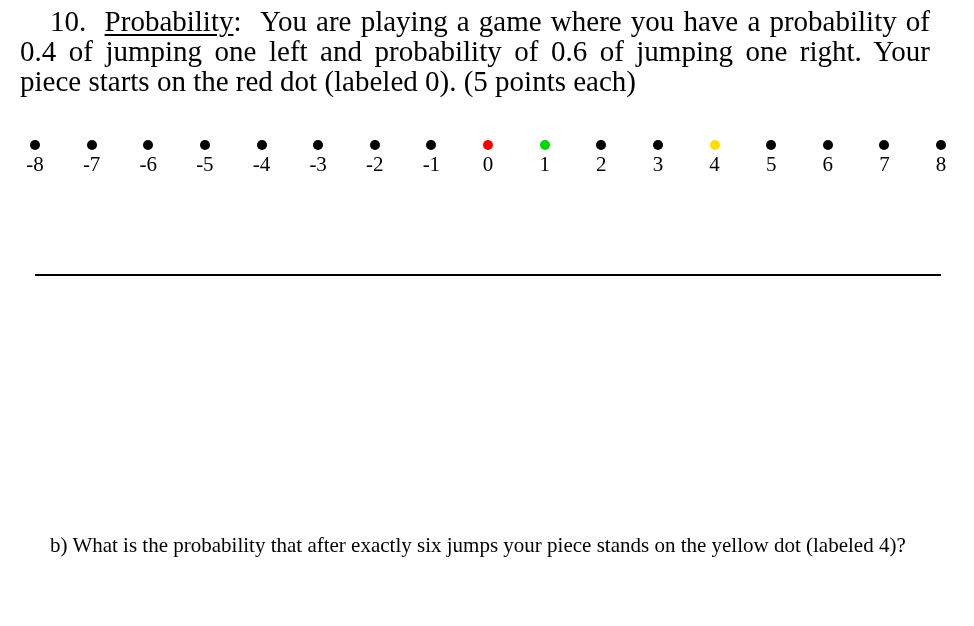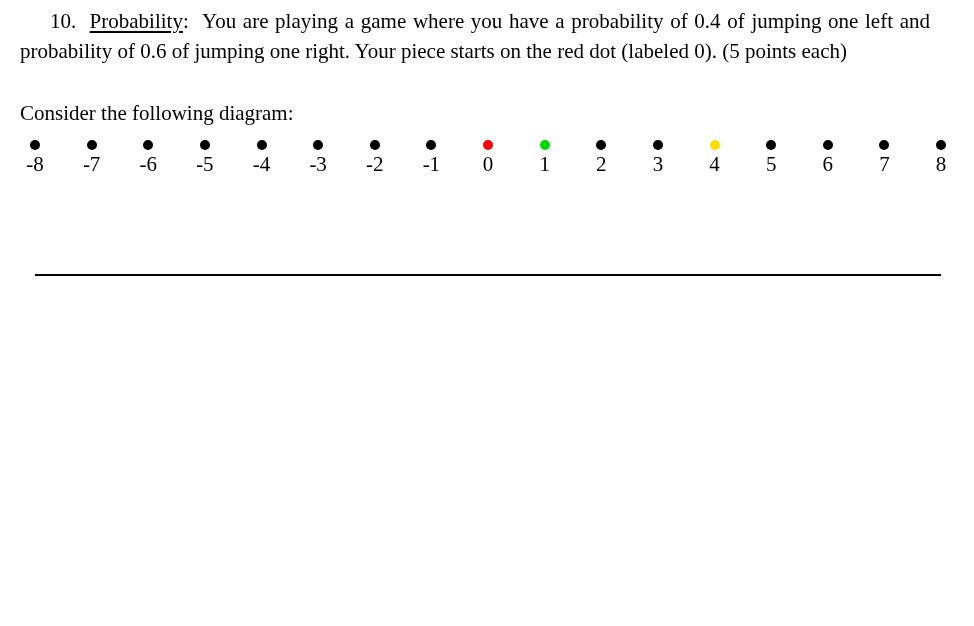--- a/index.html
+++ b/index.html
@@ -23,21 +23,21 @@
     height: 626px;
     background: #ffffff;
   }
 
   
   .statement {
     position: absolute;
     left: 20px;
     top: 6px;
     width: 910px;
-    font-size: 21px;
+    font-size: 29px;
     line-height: 30px;
     text-align: justify;
     text-justify: inter-word;
   }
   .statement .indent {
     display: inline-block;
     width: 30px;
   }
   .prob-label {
     text-decoration: underline;
@@ -139,21 +139,20 @@
 <body>
 
 <div class="page">
 
   <div class="statement">
     <span class="indent"></span><span>10.</span>&nbsp;&nbsp;<span class="prob-label">Probability</span><span>:</span>&nbsp;&nbsp;<span>You are playing a game where you have a probability of 0.4 of</span>
     <span>jumping one left and probability of 0.6 of jumping one right. Your piece starts on the red</span>
     <span class="no-justify-last">dot (labeled 0). (5 points each)</span>
   </div>
 
-  <div class="consider">Consider the following diagram:</div>
 
   <div class="numberline">
     <div class="nl-axis"></div>
     <div id="nl-nodes">
         <div class="nl-node" style="left: 35px;">
           <div class="nl-dot" style="background: rgb(0, 0, 0);"></div>
           <div class="nl-tick-label">-8</div>
         </div>
         <div class="nl-node" style="left: 91.625px;">
           <div class="nl-dot" style="background: rgb(0, 0, 0);"></div>
@@ -218,16 +217,21 @@
         <div class="nl-node" style="left: 941px;">
           <div class="nl-dot" style="background: rgb(0, 0, 0);"></div>
           <div class="nl-tick-label">8</div>
         </div>
       </div>
   </div>
 
 
   <div class="work-area"></div>
 
+  <div class="part part-b">
+    <span class="indent"></span><span>b)</span>
+    <span>What is the probability that after exactly six jumps your piece stands on the yellow</span>
+    <span class="line2">dot (labeled 4)?</span>
+  </div>
 
   <div class="work-area-b"></div>
 
 </div>
 
 </body></html>

